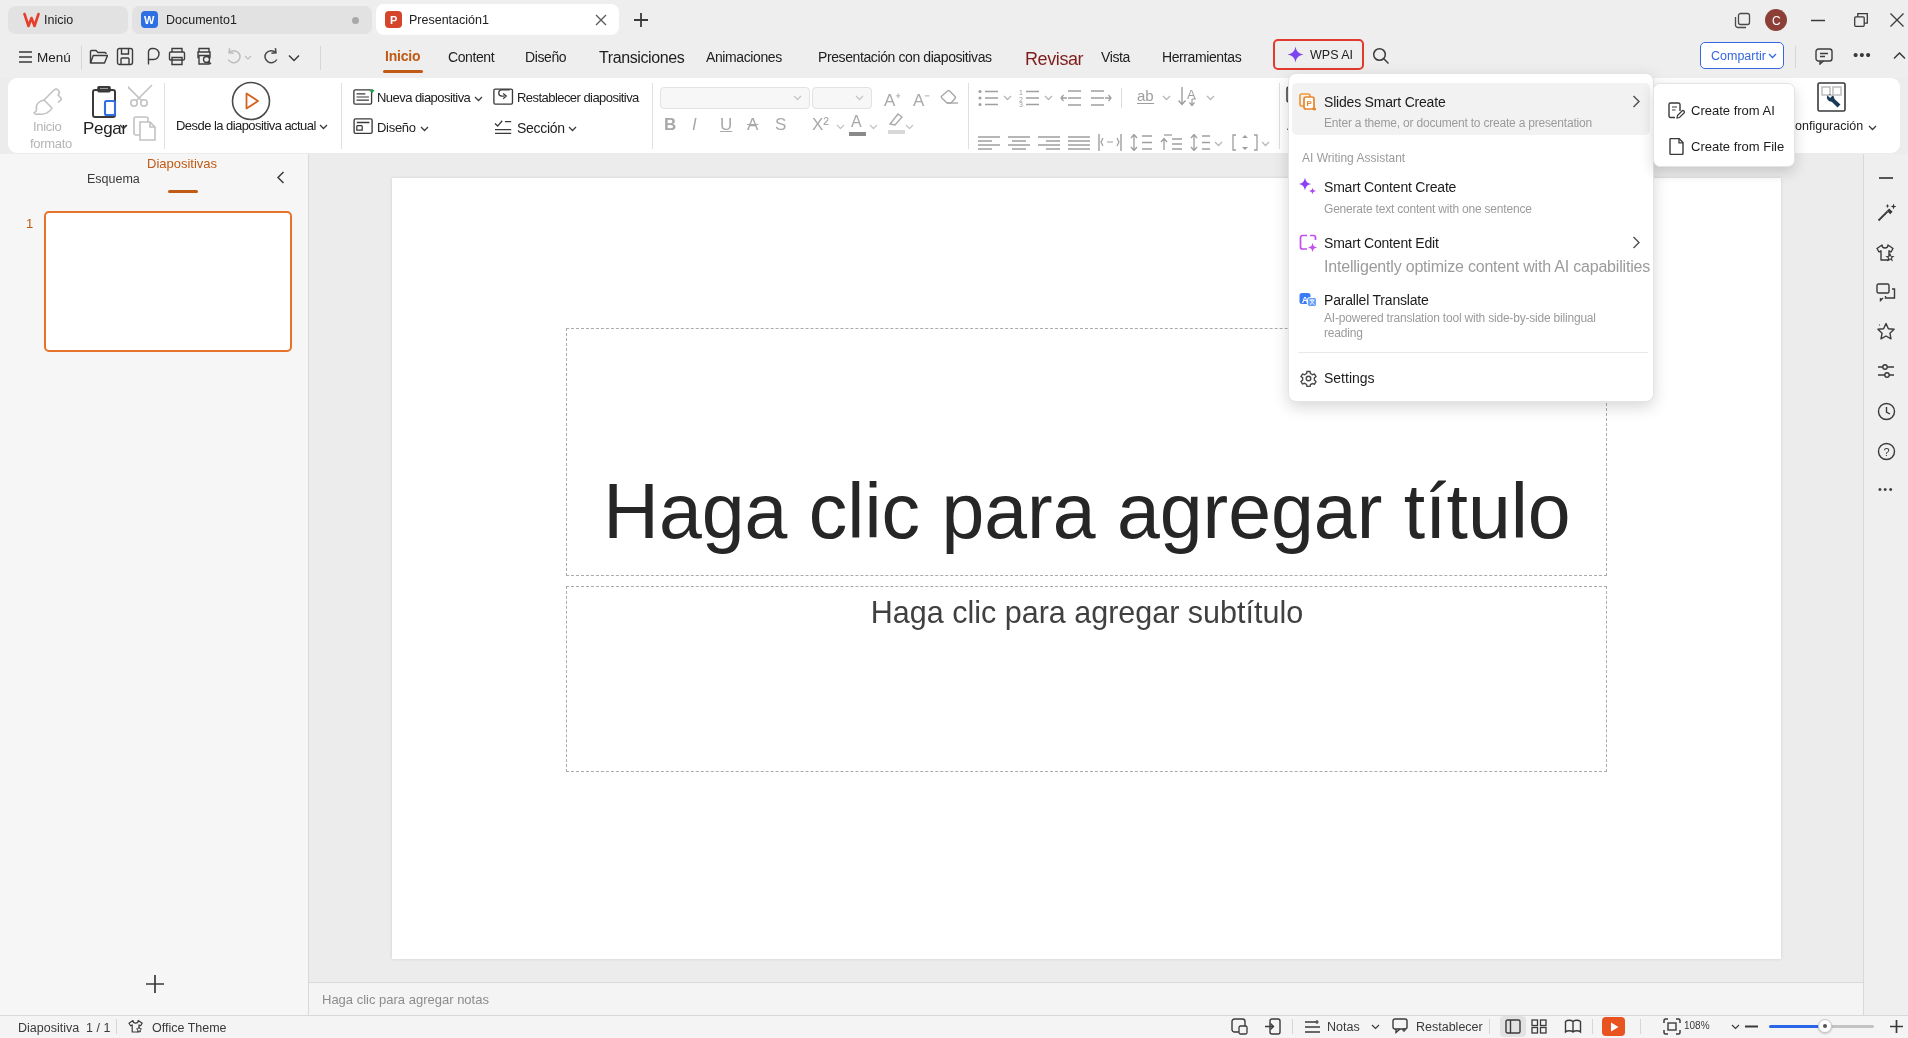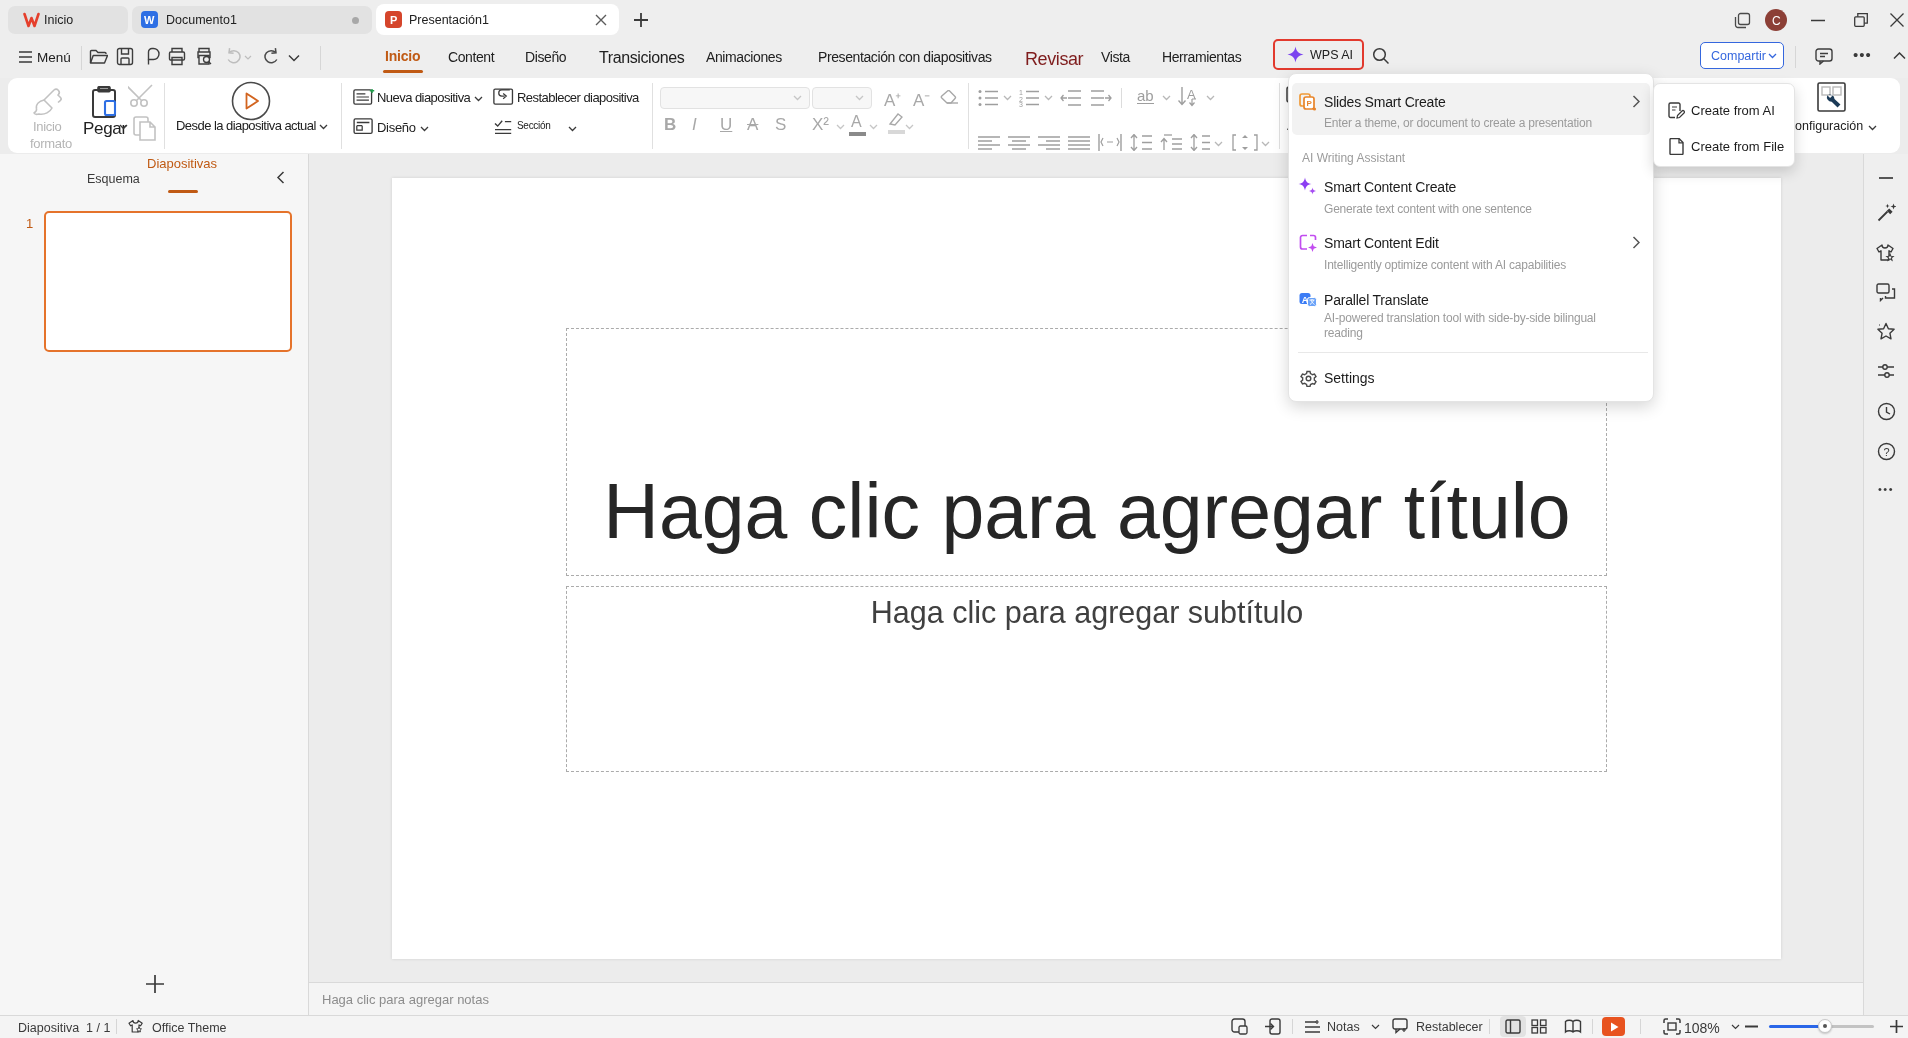--- a/index.html
+++ b/index.html
@@ -196,21 +196,21 @@
   </svg>
 <svg class="a" style="left:493px;top:87px" width="23" height="20" viewBox="0 0 26 22">
     <rect x="1" y="2" width="21" height="17" rx="1.5" fill="none" stroke="#3a3a3a" stroke-width="1.5"></rect>
     <path d="M16 7 H7 a3 3 0 0 0 0 7 h3 M8.5 11 L12 14 L8.5 17" fill="none" stroke="#3a3a3a" stroke-width="1.4" transform="translate(3,-4)"></path>
   </svg>
 <div class="txt" style="left:517px;top:90px;font-size:13px;letter-spacing:-0.55px;color:#212121">Restablecer diapositiva</div>
 <svg class="a" style="left:493px;top:118px" width="22" height="18" viewBox="0 0 24 20">
     <path d="M2 6 l3 3 5-6" fill="none" stroke="#3a3a3a" stroke-width="1.5"></path>
     <path d="M2 13 H20 M2 17 H20 M13 4 H20" stroke="#3a3a3a" stroke-width="1.4"></path>
   </svg>
-<div class="txt" style="left:517px;top:120px;font-size:10px;letter-spacing:-0.3px;color:#212121">Sección</div>
+<div class="txt" style="left:517px;top:120px;font-size:14px;letter-spacing:-0.3px;color:#212121">Sección</div>
 <svg class="a" style="left:568px;top:126px" width="9" height="6" viewBox="0 0 9 6">
     <path d="M1 1 L4.5 4.5 L8 1" fill="none" stroke="#3a3a3a" stroke-width="1.3"></path>
   </svg>
 <div class="sep" style="left:652px;top:83px;height:66px;background:#e0e0e0"></div>
 
 <div class="a" style="left:660px;top:87px;width:150px;height:22px;background:#f7f7f7;border:1px solid #e2e2e2;border-radius:4px"></div>
 <svg class="a" style="left:793px;top:95px" width="9" height="6" viewBox="0 0 9 6">
     <path d="M1 1 L4.5 4.5 L8 1" fill="none" stroke="#c6c6c6" stroke-width="1.3"></path>
   </svg>
 <div class="a" style="left:812px;top:87px;width:60px;height:22px;background:#f7f7f7;border:1px solid #e2e2e2;border-radius:4px"></div>
@@ -458,21 +458,21 @@
 <div class="sep" style="left:1592px;top:1019px;height:15px"></div>
 <div class="a" style="left:1602px;top:1017px;width:23px;height:19px;background:#e8531f;border-radius:4px"></div>
 <svg class="a" style="left:1610px;top:1022px" width="9" height="10" viewBox="0 0 9 10">
     <path d="M1 0.5 L8.5 5 L1 9.5 Z" fill="#fff"></path>
   </svg>
 <div class="sep" style="left:1640px;top:1019px;height:15px"></div>
 <svg class="a" style="left:1663px;top:1018px" width="18" height="17" viewBox="0 0 18 17">
     <path d="M1 5 V2.5 A1.5 1.5 0 0 1 2.5 1 H5 M13 1 h2.5 A1.5 1.5 0 0 1 17 2.5 V5 M17 12 v2.5 a1.5 1.5 0 0 1 -1.5 1.5 H13 M5 16 H2.5 A1.5 1.5 0 0 1 1 14.5 V12" fill="none" stroke="#3a3a3a" stroke-width="1.5"></path>
     <rect x="5" y="5" width="8" height="7" fill="none" stroke="#3a3a3a" stroke-width="1.4"></rect>
   </svg>
-<div class="txt" style="left:1684px;top:1020px;font-size:14px;color:#3a3a3a">108%</div>
+<div class="txt" style="left:1684px;top:1020px;font-size:10px;color:#3a3a3a">108%</div>
 <svg class="a" style="left:1731px;top:1024px" width="9" height="6" viewBox="0 0 9 6">
     <path d="M1 1 L4.5 4.5 L8 1" fill="none" stroke="#3a3a3a" stroke-width="1.2"></path>
   </svg>
 <svg class="a" style="left:1745px;top:1025px" width="13" height="3" viewBox="0 0 13 3">
     <path d="M0 1.5 H13" stroke="#3a3a3a" stroke-width="2"></path>
   </svg>
 <div class="a" style="left:1769px;top:1025px;width:56px;height:2.5px;background:#2a66e8;border-radius:2px"></div>
 <div class="a" style="left:1825px;top:1025px;width:49px;height:2.5px;background:#c3c3c3;border-radius:2px"></div>
 <div class="a" style="left:1818px;top:1019px;width:14px;height:14px;border-radius:50%;background:#fff;border:1px solid #c9c9c9;box-shadow:0 1px 2px rgba(0,0,0,0.2)"></div>
 <div class="a" style="left:1823px;top:1024px;width:4px;height:4px;border-radius:50%;background:#555"></div>
@@ -506,21 +506,21 @@
 
 <svg class="a" style="left:1299px;top:234px" width="18" height="18" viewBox="0 0 18 18">
     <path d="M8 1.5 H3.5 a2 2 0 0 0 -2 2 V13 a2 2 0 0 0 2 2 H8" fill="none" stroke="#c24df0" stroke-width="1.7"></path>
     <path d="M11 1.5 h3.5 a2 2 0 0 1 2 2 V6" fill="none" stroke="#c24df0" stroke-width="1.7"></path>
     <path d="M13.5 9 l1.2 3.3 3.3 1.2 -3.3 1.2 -1.2 3.3 -1.2-3.3 -3.3-1.2 3.3-1.2 Z" fill="#c24df0"></path>
   </svg>
 <div class="txt" style="left:1324px;top:235px;font-size:14px;letter-spacing:-0.2px;color:#1b1b1b">Smart Content Edit</div>
 <svg class="a" style="left:1632px;top:236px" width="8" height="13" viewBox="0 0 8 13">
     <path d="M1.5 1 L7 6.5 L1.5 12" fill="none" stroke="#555" stroke-width="1.5"></path>
   </svg>
-<div class="txt" style="left:1324px;top:258px;font-size:12px;letter-spacing:-0.2px;color:#9b9b9b">Intelligently optimize content with AI capabilities</div>
+<div class="txt" style="left:1324px;top:258px;font-size:16px;letter-spacing:-0.2px;color:#9b9b9b">Intelligently optimize content with AI capabilities</div>
 
 <svg class="a" style="left:1299px;top:291px" width="18" height="18" viewBox="0 0 18 18">
     <rect x="0.5" y="2" width="11" height="11" rx="2.5" fill="#3b7cf5"></rect>
     <text x="2.8" y="11.5" font-size="9" font-weight="bold" fill="#fff" font-family="Liberation Sans">A</text>
     <rect x="8.5" y="6.5" width="9" height="9" rx="2" fill="#6aa2f8" stroke="#fff" stroke-width="1"></rect>
     <path d="M10.5 9 h5 M13 8 v1 M11 13.5 c1.5-1 3-2.5 3.5-4.5 M15.5 13.5 c-1.5-1 -3-2.5 -3.5-4.5" fill="none" stroke="#fff" stroke-width="0.9"></path>
   </svg>
 <div class="txt" style="left:1324px;top:292px;font-size:14px;letter-spacing:-0.2px;color:#1b1b1b">Parallel Translate</div>
 <div class="txt" style="left:1324px;top:311px;font-size:12px;letter-spacing:-0.2px;color:#9b9b9b">AI-powered translation tool with side-by-side bilingual</div>
 <div class="txt" style="left:1324px;top:326px;font-size:12px;letter-spacing:-0.2px;color:#9b9b9b">reading</div>

